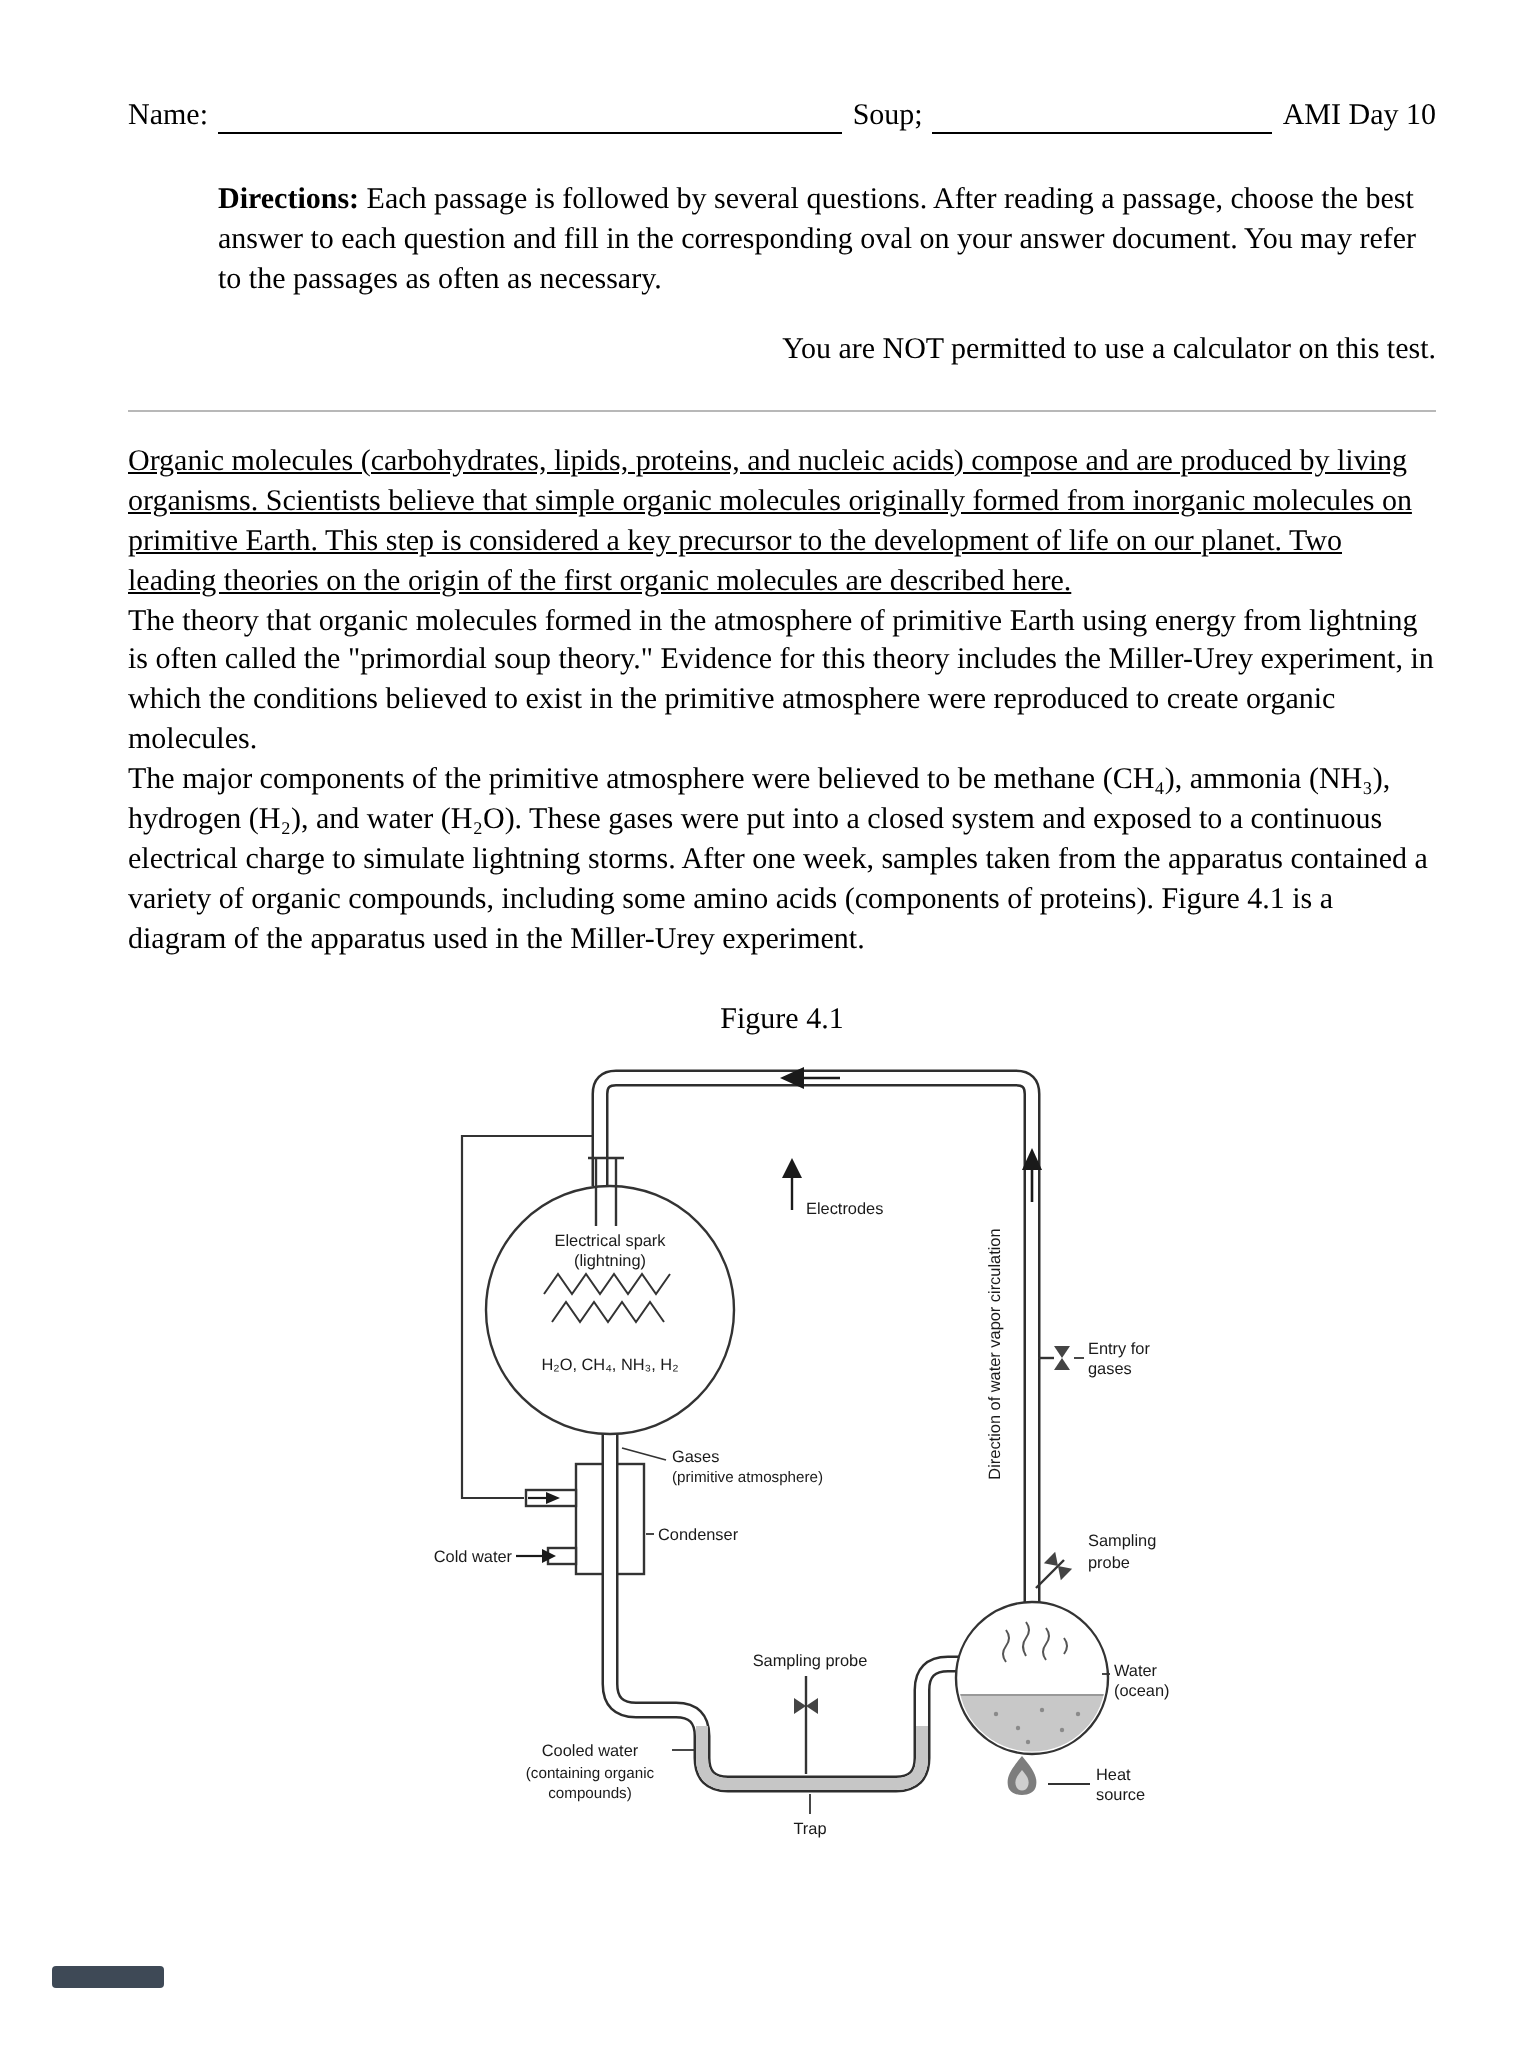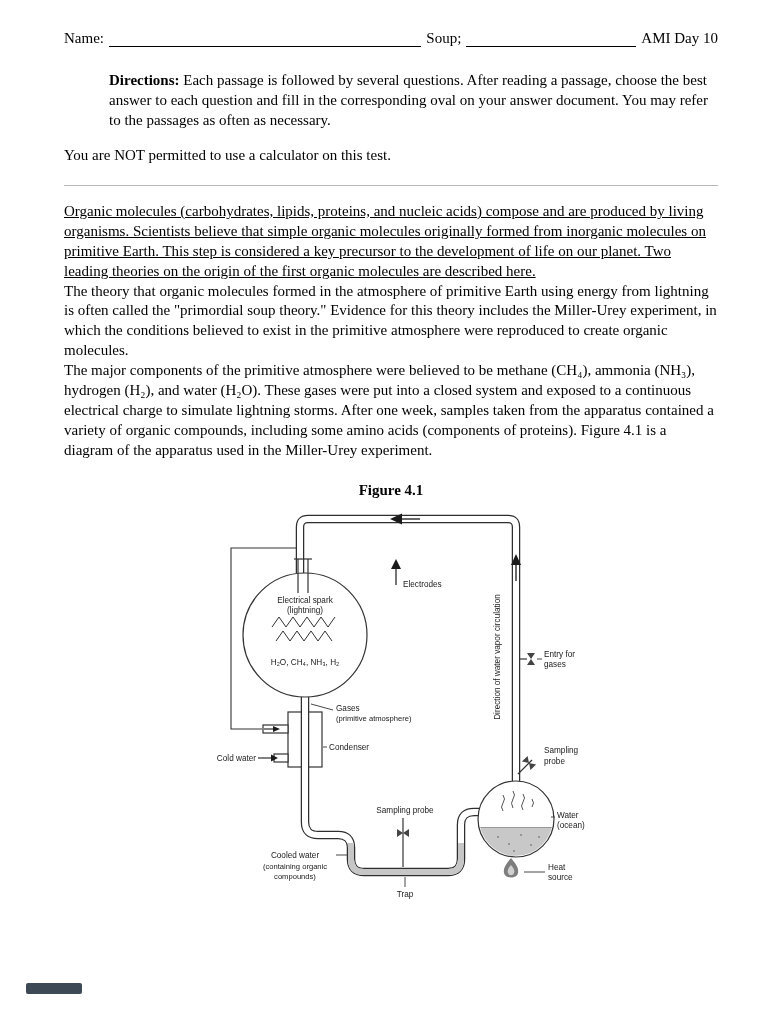--- a/index.html
+++ b/index.html
@@ -1,36 +1,36 @@
 <!DOCTYPE html>
 <html><head>
 <meta charset="utf-8">
 <style>
   html,body{margin:0;padding:0;}
   body{
     width:770px;height:1024px;background:#ffffff;position:relative;
     font-family:"Liberation Serif",serif;font-size:15px;color:#000;
     -webkit-font-smoothing:antialiased;
   }
-  .page{box-sizing:border-box;width:770px;padding:30px 52px 0 64px;}
+  .page{box-sizing:border-box;width:770px;padding:50px 52px 0 64px;}
   
   .hdr{display:flex;align-items:flex-end;gap:5px;}
   .hdr .lbl{white-space:nowrap;}
   .hline{border-bottom:1px solid #000;height:1.05em;}
   .hline.name{flex:1;}
   .hline.date{width:170px;}
   
   p{margin:0;line-height:1.33;}
   .directions{margin-top:24px;margin-left:45px;}
-  .calc{margin-top:15px;}
+  .calc{margin-top:15px;text-align:right;}
   .rule{border:none;border-top:1px solid #b8b8b8;margin:19px 0 14px 0;}
   .p1{margin-top:16px;text-decoration:underline;}
   .section-head{margin-top:18px;font-weight:bold;font-style:italic;}
   .p2,.p3{}
-  .fig-title{margin-top:20px;text-align:center;font-weight:bold;}
+  .fig-title{margin-top:20px;text-align:center;font-weight:normal;}
   
   .fig-wrap{text-align:center;margin-top:6px;}
   .fig-wrap svg{position:relative;left:42px;}
   .to{fill:none;stroke:#2e2e2e;stroke-width:8.5;stroke-linejoin:round;}
   .ti{fill:none;stroke:#ffffff;stroke-width:6;stroke-linejoin:round;}
   .thin{fill:none;stroke:#333;stroke-width:1.1;}
   .outline{fill:#ffffff;stroke:#333;stroke-width:1.2;}
   .det{fill:none;stroke:#333;stroke-width:1.2;}
   .zig{fill:none;stroke:#333;stroke-width:1;}
   .ah{fill:#1a1a1a;stroke:none;}

